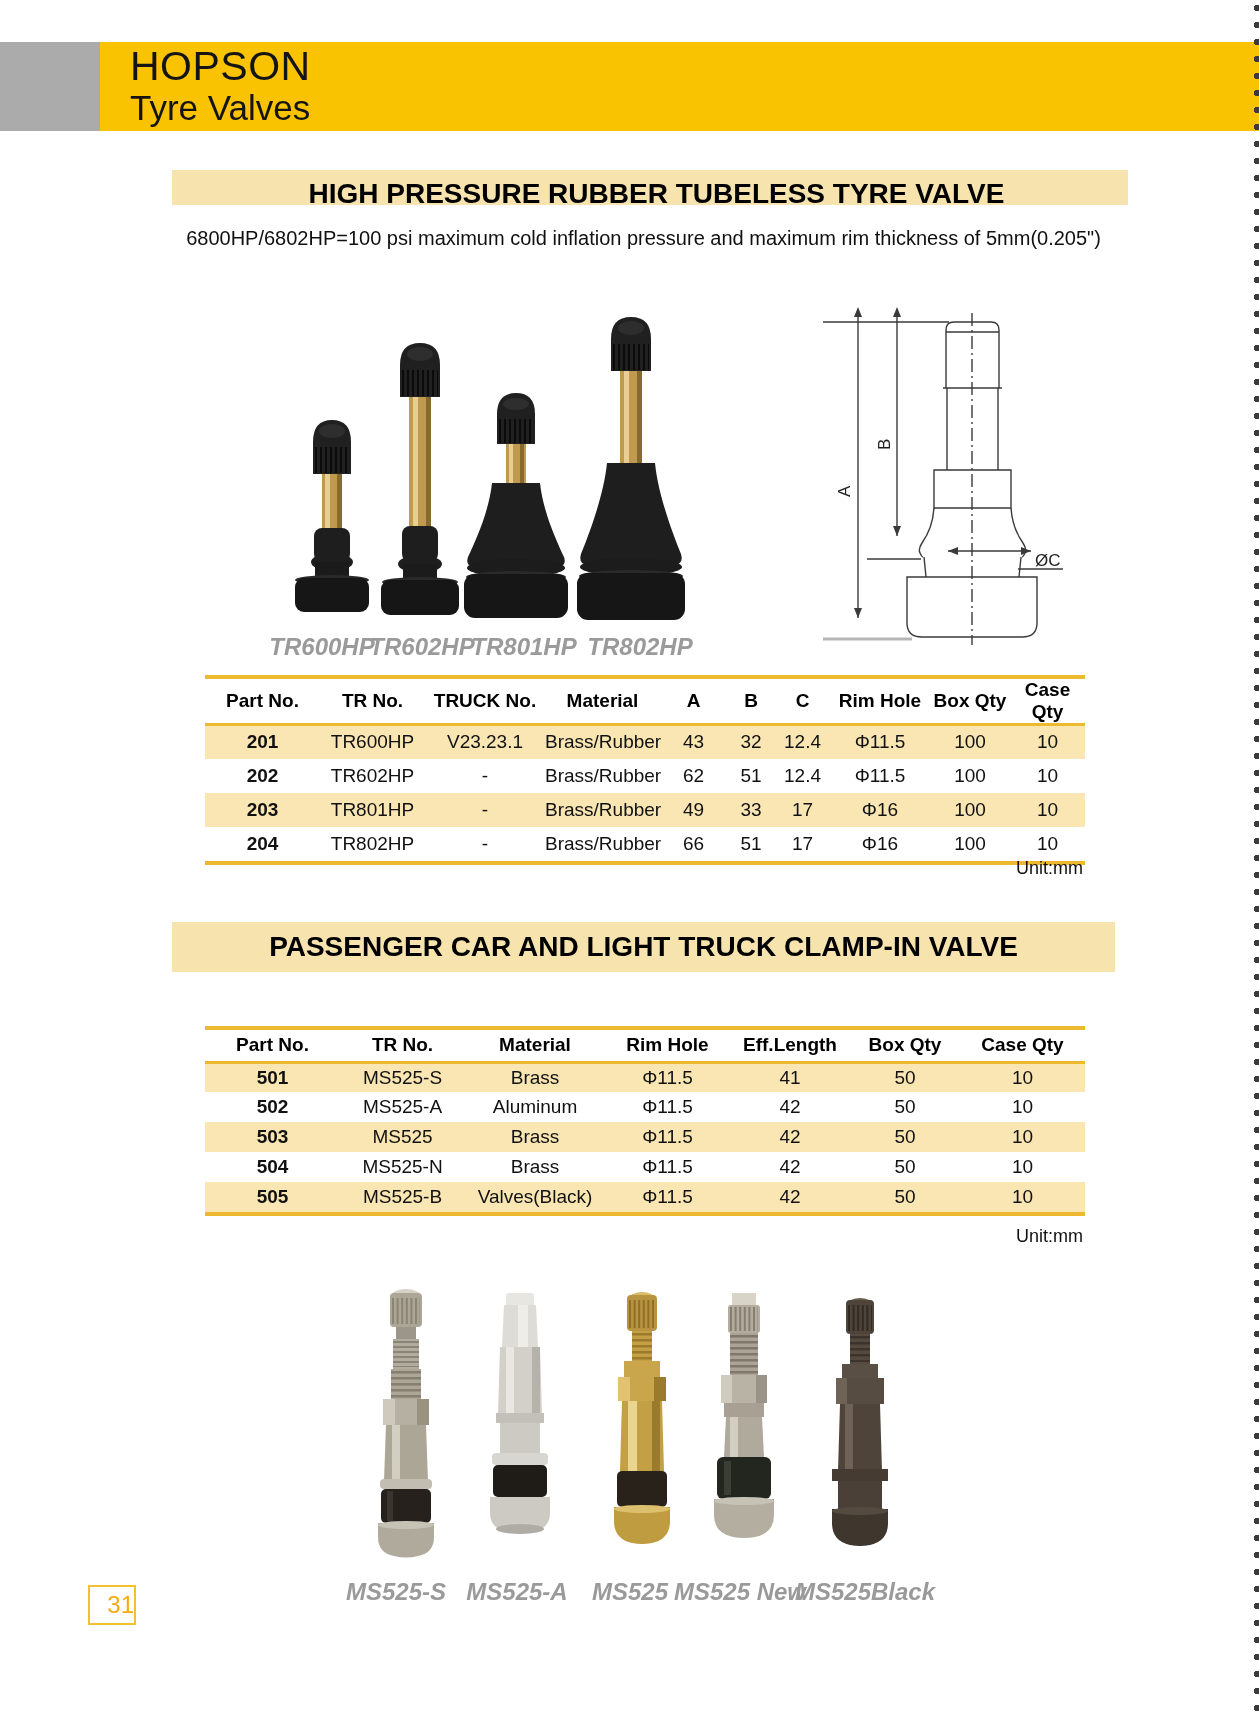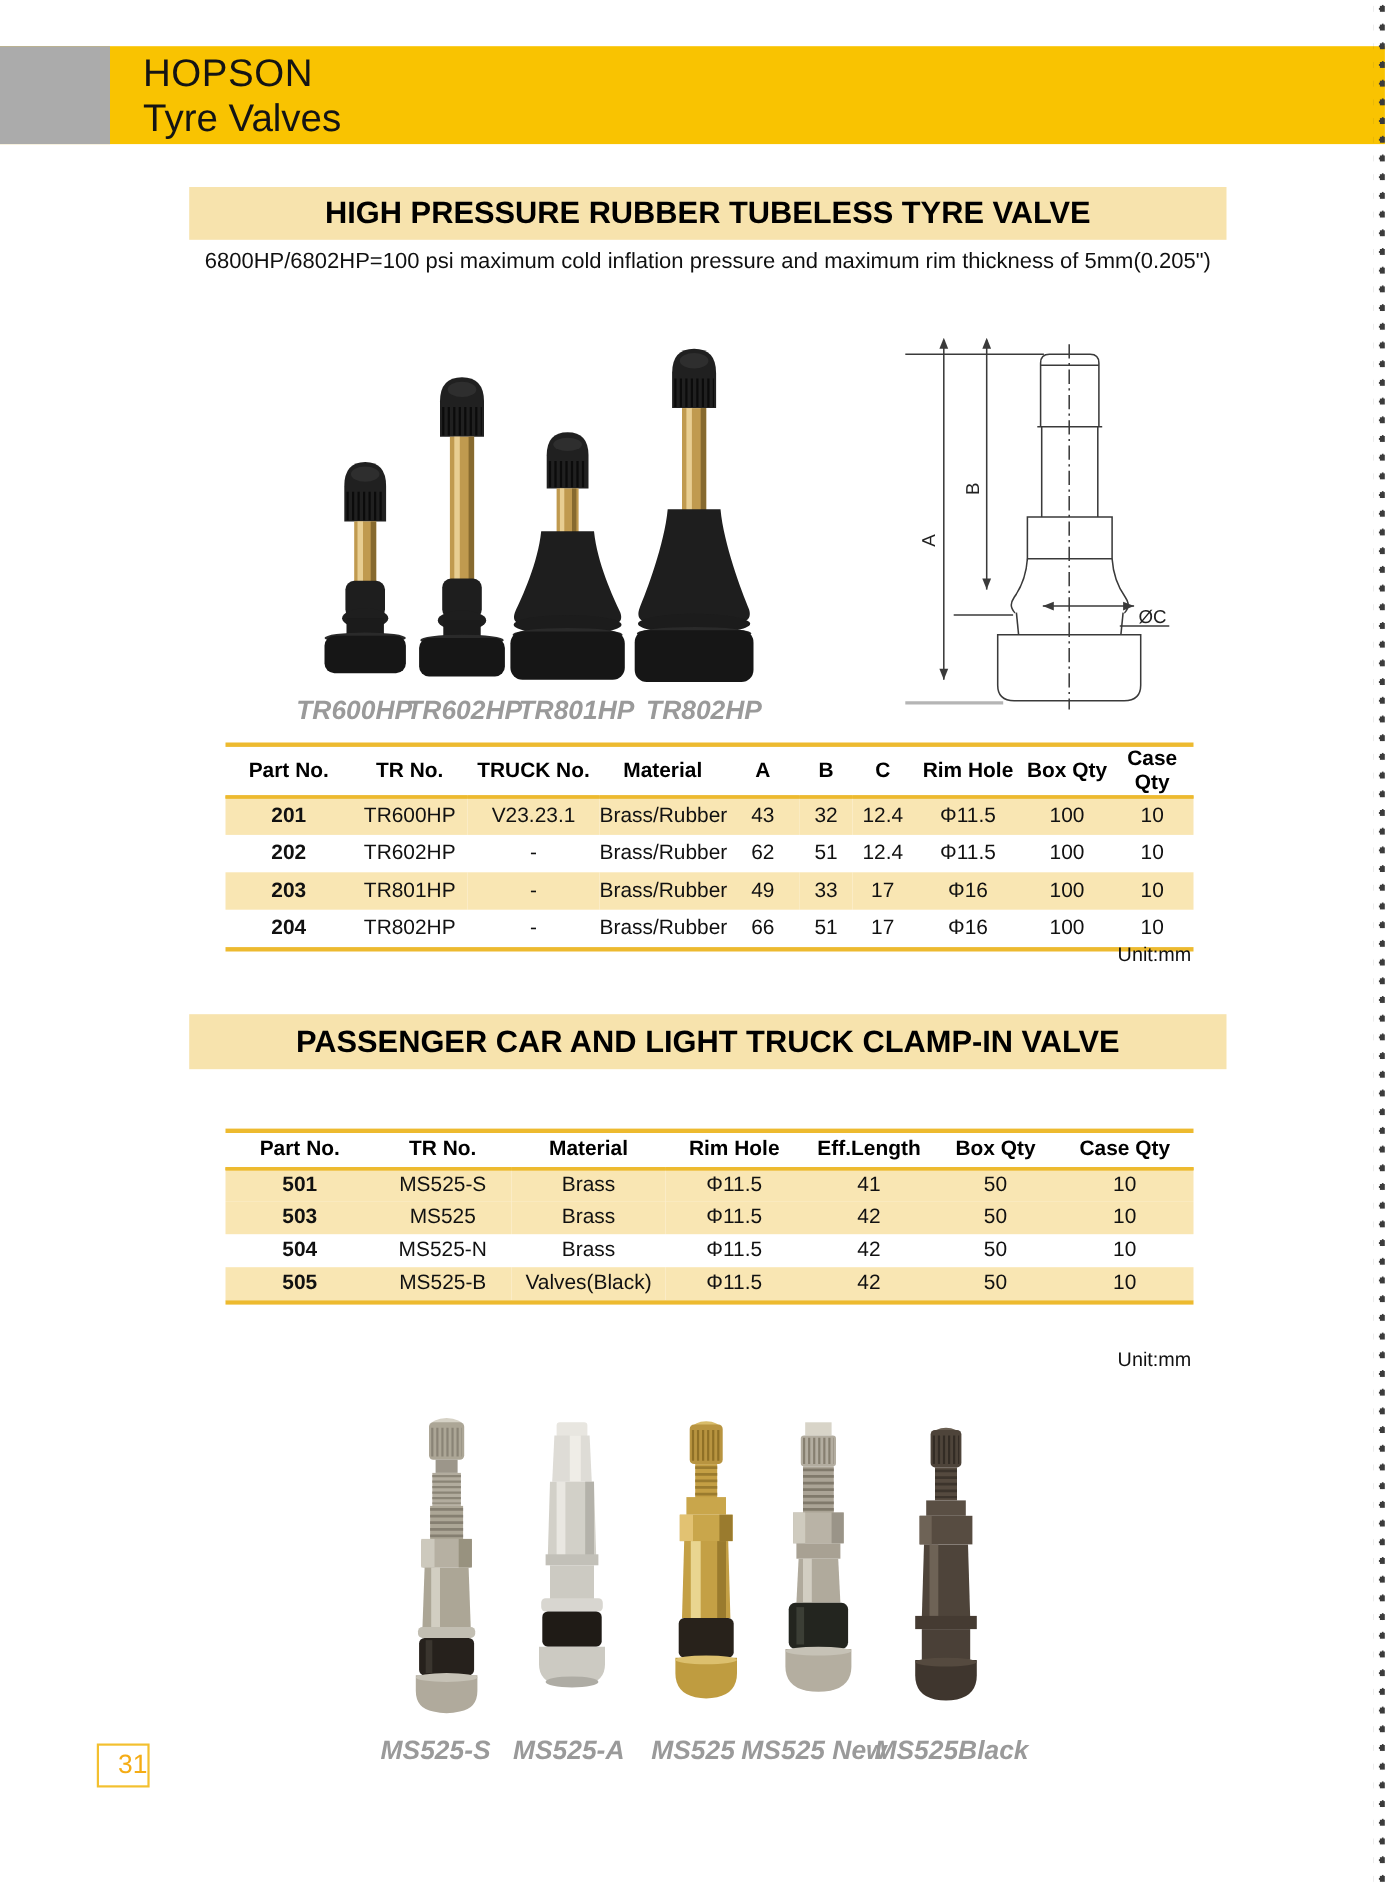--- a/index.html
+++ b/index.html
@@ -6,26 +6,26 @@
   .page{position:relative;width:1259px;height:1719px;background:#fff;overflow:hidden;
         font-family:"Liberation Sans",sans-serif;color:#111;}
   
   .binding-dots{position:absolute;top:0;right:0;width:10px;height:100%;z-index:6;
         background-image:radial-gradient(circle 3.2px at 8px 8px,#3b3b3b 97%,transparent 100%);
         background-size:10px 17px;background-repeat:repeat;}
   
   .brand-band{position:absolute;left:0;top:42px;width:100%;height:89px;background:#F9C301;}
   .brand-gray{position:absolute;left:0;top:0;width:100px;height:89px;background:#ABABAB;}
   .brand-text{position:absolute;left:130px;top:4px;color:#141414;}
-  .brand-name{font-size:35px;line-height:41px;letter-spacing:.5px;}
+  .brand-name{font-size:41px;line-height:41px;letter-spacing:.5px;}
   .brand-sub{font-size:35px;line-height:41px;}
   
   .sec-title{position:absolute;left:172px;width:943px;background:#F7E3AD;color:#000;
         font-weight:bold;text-align:center;font-size:28px;letter-spacing:0;}
-  .t1{top:170px;height:48px;line-height:48px;}
+  .t1{top:170px;height:35px;line-height:48px;padding-left:13px;}
   .t2{top:922px;height:50px;line-height:50px;}
   .desc{position:absolute;left:160px;top:223px;width:967px;text-align:center;
         font-size:20px;line-height:31px;color:#101010;}
   
   .photos1{position:absolute;left:230px;top:290px;}
   .diagram{position:absolute;left:750px;top:285px;}
   .photos2{position:absolute;left:340px;top:1285px;}
   .plabels{position:absolute;left:0;width:100%;height:28px;color:#9A9A9A;
         font-weight:bold;font-style:italic;font-size:24px;}
   .plabels span{position:absolute;transform:translateX(-50%);white-space:nowrap;}
@@ -281,20 +281,29 @@
       <tbody>
           <tr class="hl">
             <td>501</td>
             <td>MS525-S</td>
             <td>Brass</td>
             <td>Φ11.5</td>
             <td>41</td>
             <td>50</td>
             <td>10</td>
           </tr>
+          <tr>
+            <td>502</td>
+            <td>MS525-A</td>
+            <td>Aluminum</td>
+            <td>Φ11.5</td>
+            <td>42</td>
+            <td>50</td>
+            <td>10</td>
+          </tr>
           <tr class="hl">
             <td>503</td>
             <td>MS525</td>
             <td>Brass</td>
             <td>Φ11.5</td>
             <td>42</td>
             <td>50</td>
             <td>10</td>
           </tr>
           <tr>

